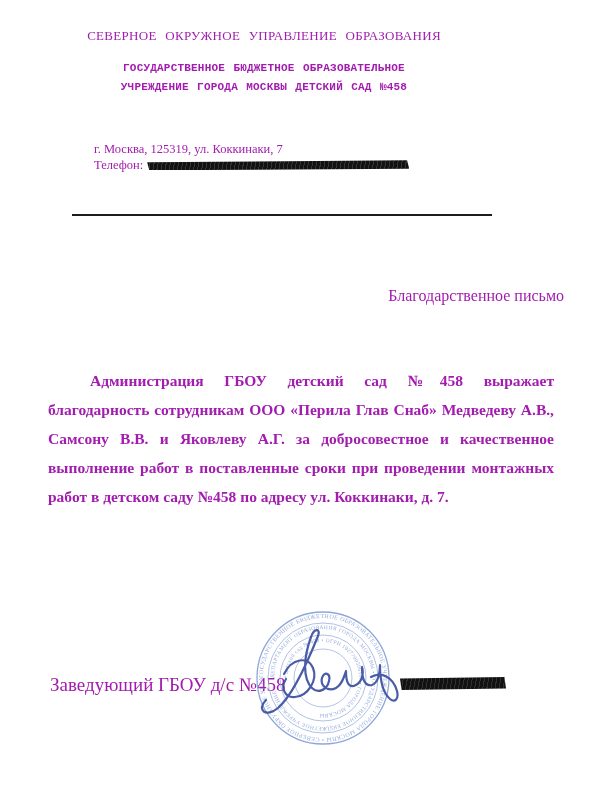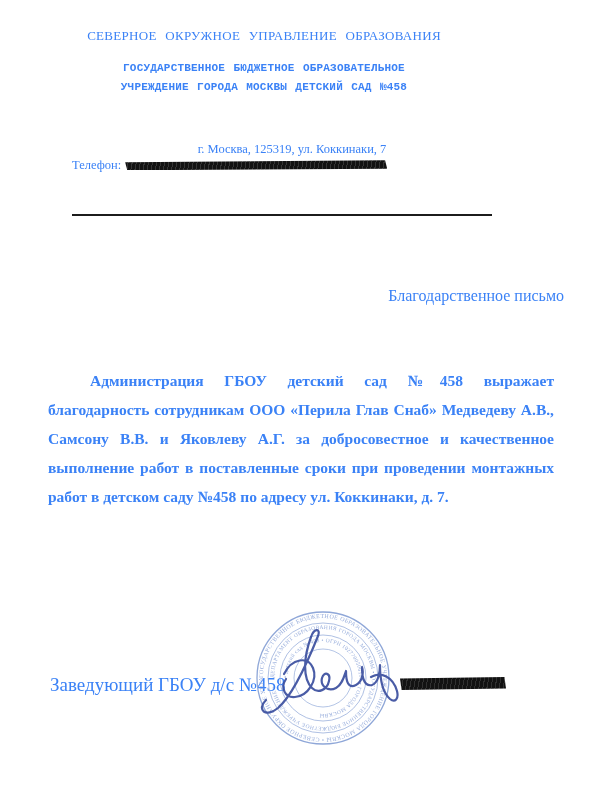--- a/index.html
+++ b/index.html
@@ -2,21 +2,21 @@
 <html><head>
 <meta charset="utf-8">
 <style>
   html, body { margin: 0; padding: 0; background: #e9e9e9; }
   .page {
     position: relative;
     width: 600px;
     height: 798px;
     background: #ffffff;
     font-family: "Liberation Serif", "DejaVu Serif", serif;
-    color: #3b82f6;
+    color: #a21caf;
     overflow: hidden;
   }
 
   
   .letterhead {
     position: absolute;
     top: 28px;
     left: 24px;
     width: 480px;
     text-align: center;
@@ -34,25 +34,25 @@
     line-height: 18.5px;
     letter-spacing: 0.2px;
     word-spacing: 1.5px;
     font-family: Liberation Mono, monospace;
   }
 
   
   .contact {
     position: absolute;
     top: 142px;
-    left: 72px;
+    left: 94px;
     width: 440px;
     font-size: 12.5px;
     line-height: 15.5px;
-    text-align: center;
+    text-align: left;
   }
   .contact-row { display: flex; align-items: center; height: 15.5px; }
   .redaction-bar {
     display: inline-block;
     height: 10px;
     margin-left: 4px;
     background: repeating-linear-gradient(100deg, #121212 0 3px, #343434 3px 4px);
   }
   .bar-phone { width: 262px; clip-path: polygon(0 20%, 99.2% 0, 100% 85%, 0.8% 100%); }
   .bar-email { width: 130px; clip-path: polygon(0 12%, 98% 0, 100% 90%, 1.2% 100%); }

